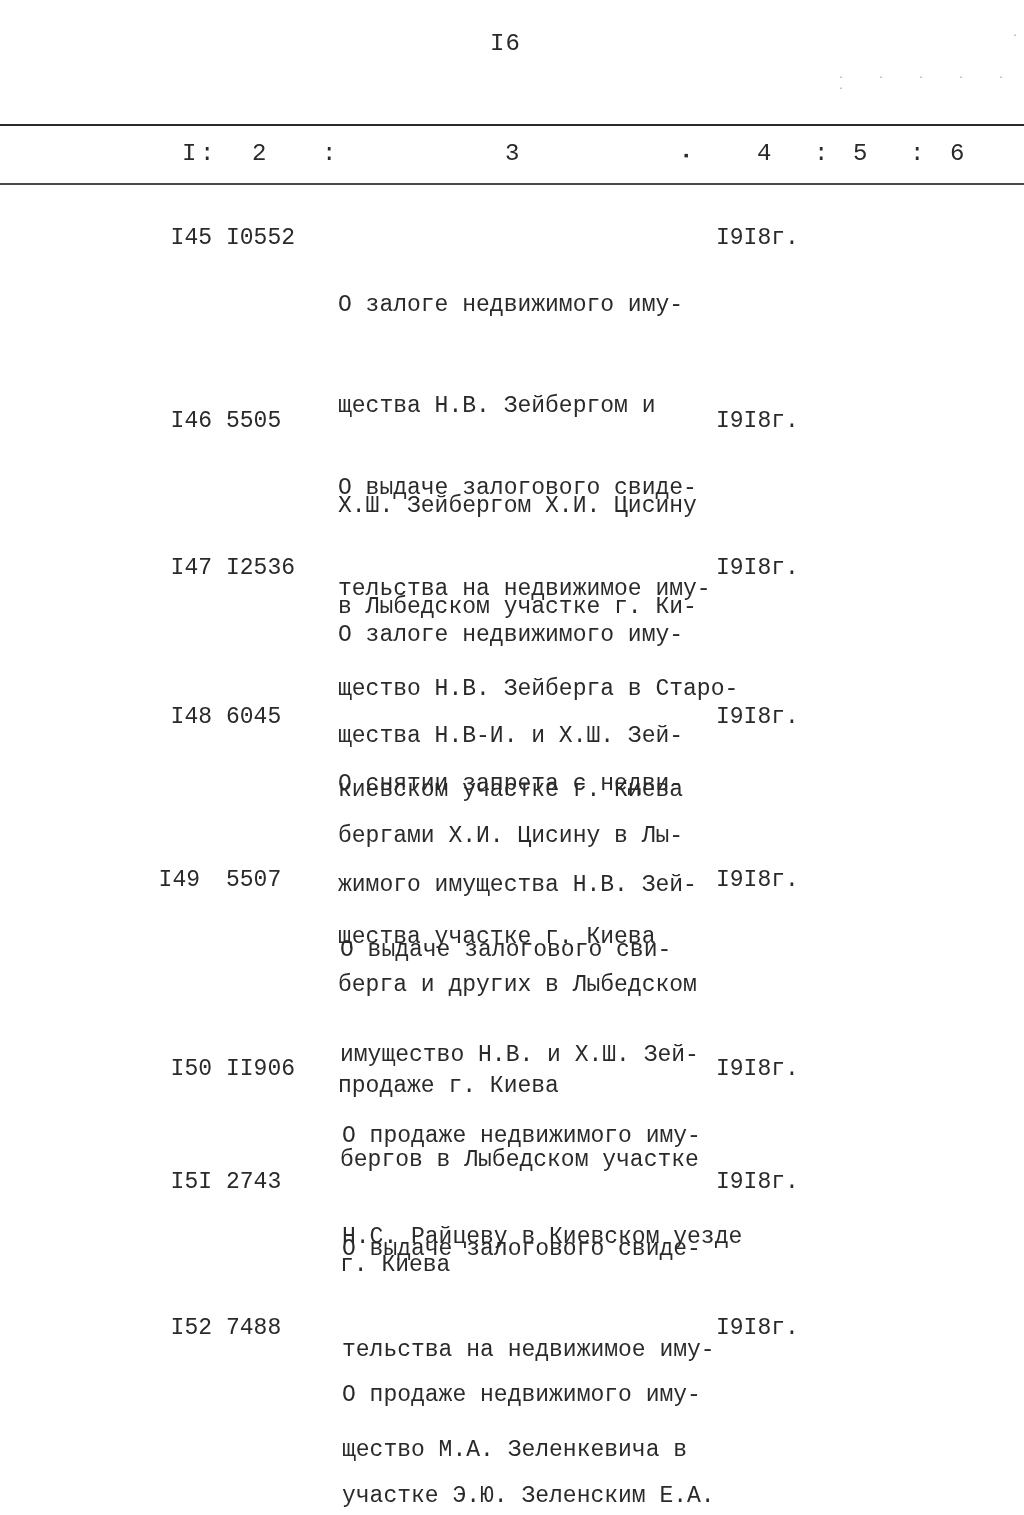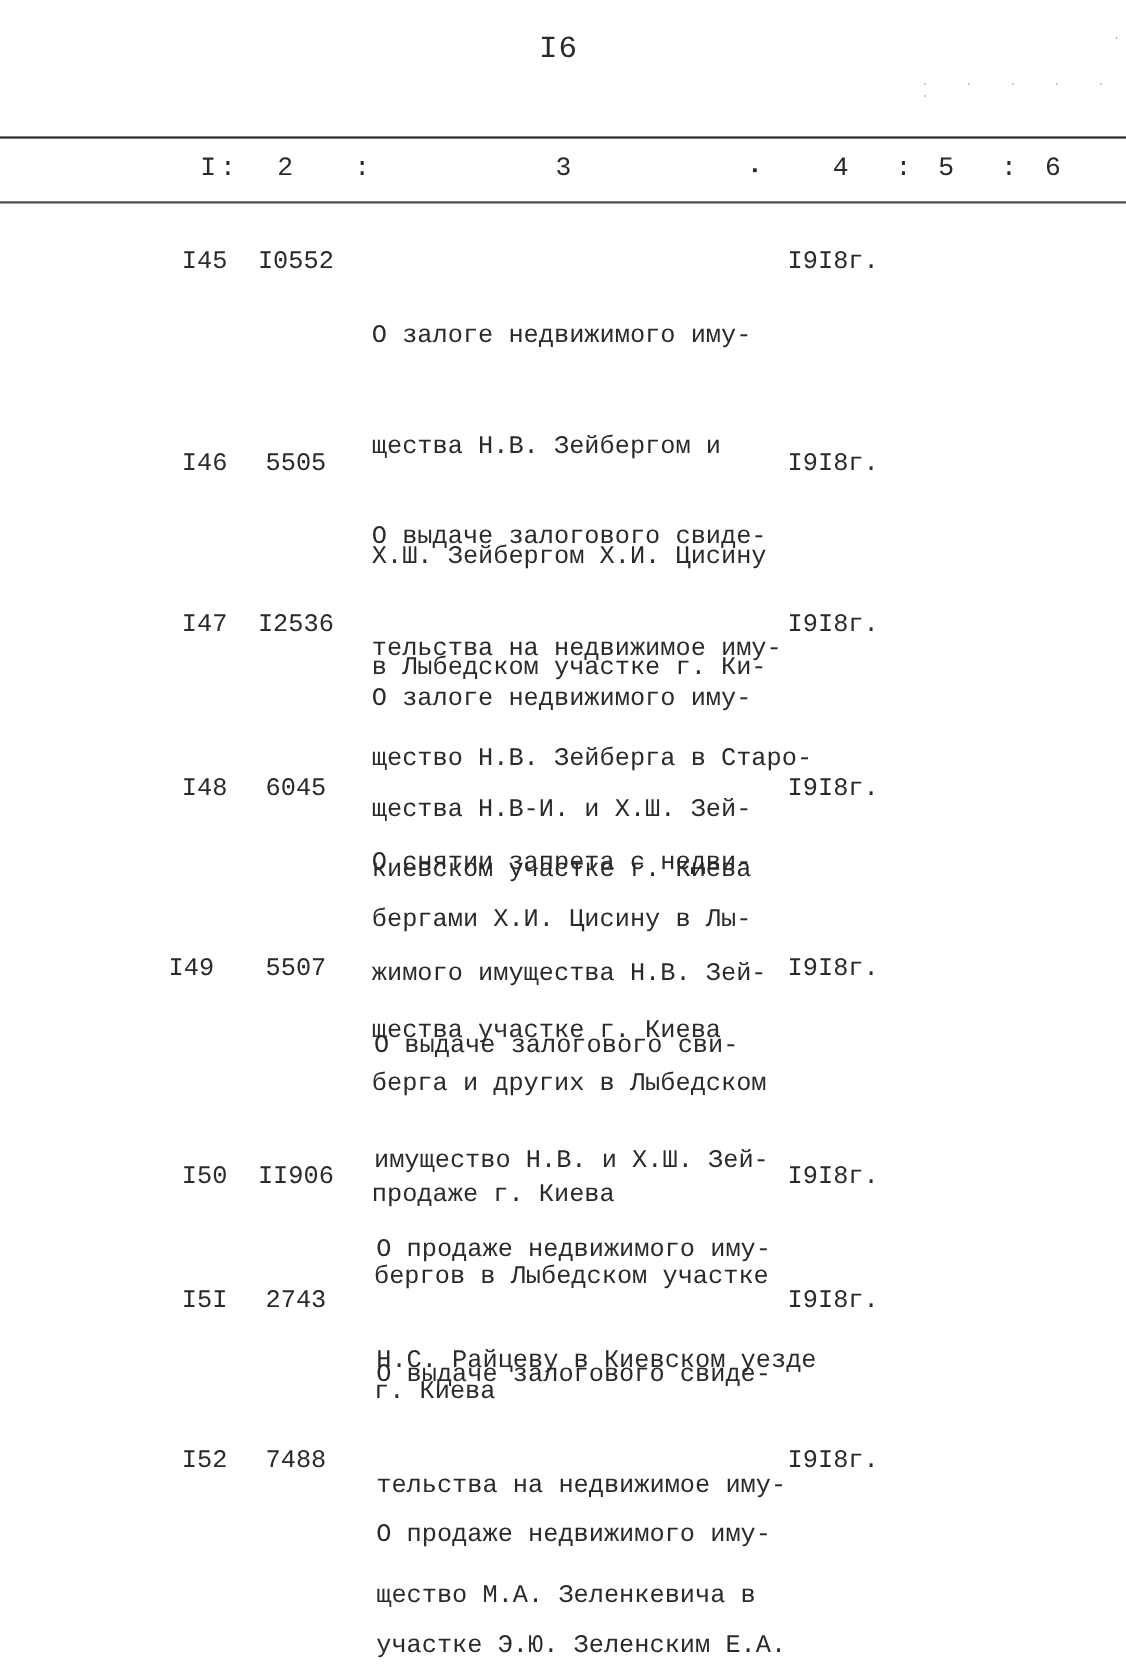--- a/index.html
+++ b/index.html
@@ -12,21 +12,21 @@
       height: 1515px;
       position: relative;
       overflow: hidden;
       font-family: "Liberation Mono", "DejaVu Sans Mono", monospace;
       color: #2a2a2a;
     }
     .page-number {
       position: absolute;
       top: 30px;
       left: 490px;
-      font-size: 28px;
+      font-size: 24px;
       letter-spacing: 1px;
     }
     .rule {
       position: absolute;
       left: 0;
       width: 1024px;
       background: #2a2a2a;
     }
     .rule-top { top: 124px; height: 2px; }
     .rule-bottom { top: 183px; height: 2px; background: #4a4a4a; }
@@ -60,28 +60,28 @@
       left: 0;
       width: 1024px;
       font-size: 23px;
       line-height: 33.5px;
     }
     .entry .num {
       position: absolute;
       top: 0;
       left: 160px;
       width: 52px;
-      text-align: center;
+      text-align: right;
     }
     .entry .code {
       position: absolute;
       top: 0;
       left: 226px;
       width: 86px;
-      text-align: center;
+      text-align: left;
     }
     .entry .desc {
       position: absolute;
       top: 0;
       left: 338px;
       width: 380px;
       white-space: pre;
     }
     .entry .desc .line {
       display: block;

